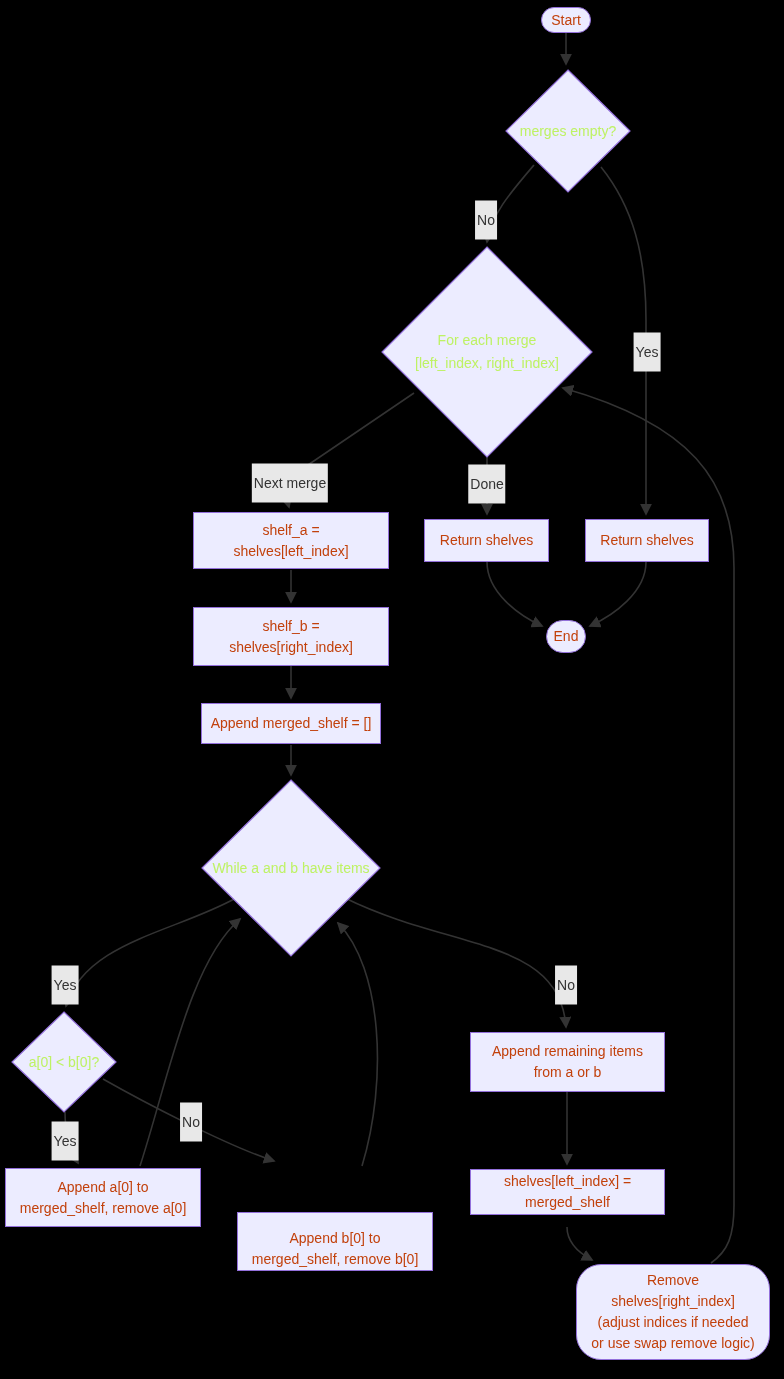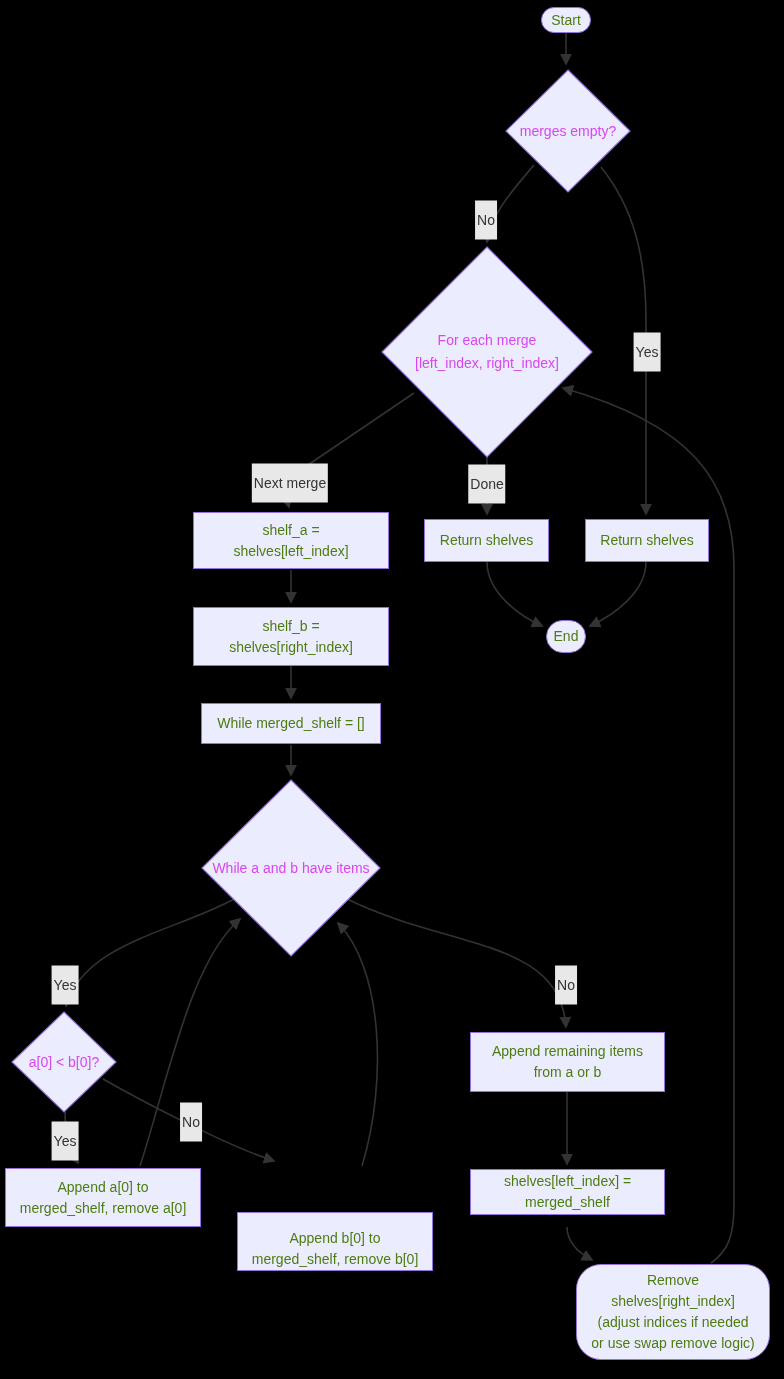--- a/index.html
+++ b/index.html
@@ -10,35 +10,35 @@
     font-family:"Liberation Sans","DejaVu Sans",sans-serif;
     overflow:hidden;
   }
   svg.layer{position:absolute;left:0;top:0;width:784px;height:1379px;}
   .edge{fill:none;stroke:#333333;stroke-width:1.6px;}
   .dshape{fill:#ECECFF;stroke:#9370DB;stroke-width:1.2px;}
   .rnode{
     position:absolute;
     background:#ECECFF;
     border:1px solid #9370DB;
-    color:#4d7c0f;
+    color:#c2410c;
     display:flex;align-items:center;justify-content:center;
     text-align:center;
     font-size:14px;line-height:21px;
     white-space:pre-line;
     box-sizing:border-box;
   }
   .stadium{
     border-radius:999px;
     border-width:1.5px;
   }
   .dlabel{
     position:absolute;
     transform:translate(-50%,-50%);
-    color:#d946ef;
+    color:#bef264;
     text-align:center;
     font-size:14px;line-height:23px;
     white-space:pre-line;
   }
   .elabel{
     position:absolute;
     transform:translate(-50%,-50%);
     background:#e8e8e8;
     color:#333333;
     font-size:14px;line-height:17px;
@@ -105,21 +105,21 @@
     <span>Return shelves</span>
   </div>
   <div class="rnode" style="left:585px;top:519px;width:124px;height:43px;">
     <span>Return shelves</span>
   </div>
   <div class="rnode" style="left:193px;top:607px;width:196px;height:59px;">
     <span>shelf_b =
 shelves[right_index]</span>
   </div>
   <div class="rnode" style="left:201px;top:703px;width:180px;height:41px;">
-    <span>While merged_shelf = []</span>
+    <span>Append merged_shelf = []</span>
   </div>
   <div class="rnode" style="left:470px;top:1032px;width:195px;height:60px;">
     <span>Append remaining items
 from a or b</span>
   </div>
   <div class="rnode" style="left:5px;top:1168px;width:196px;height:59px;">
     <span>Append a[0] to
 merged_shelf, remove a[0]</span>
   </div>
   <div class="rnode" style="left:237px;top:1212px;width:196px;height:59px;align-items:flex-end;">

